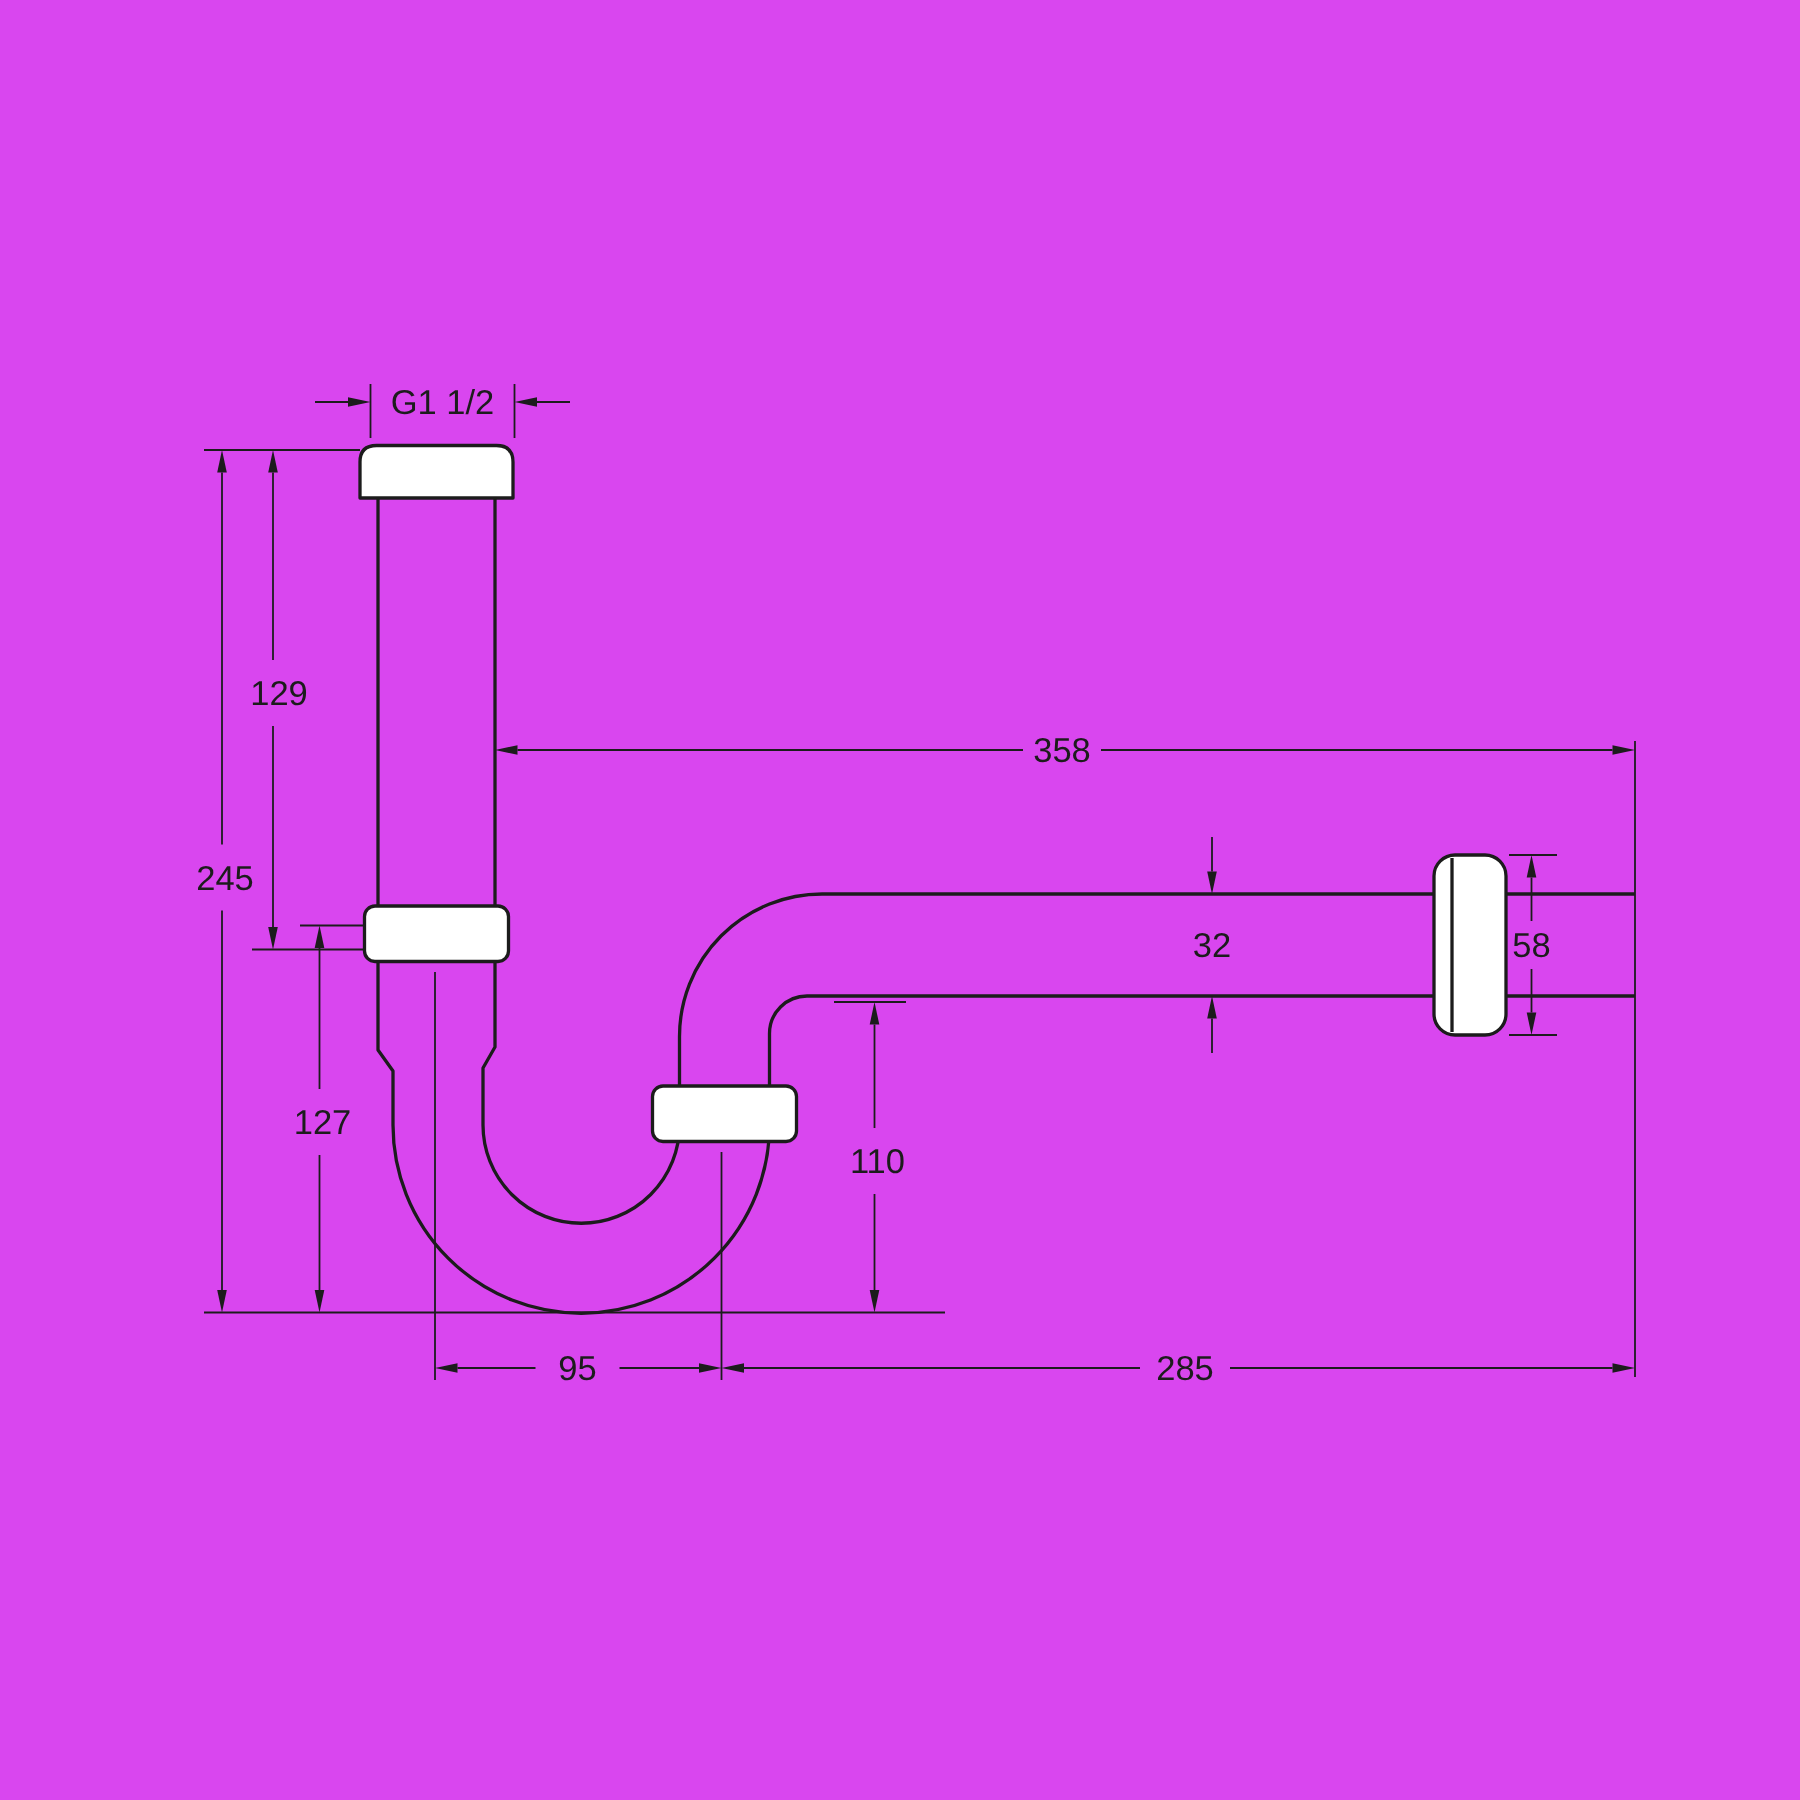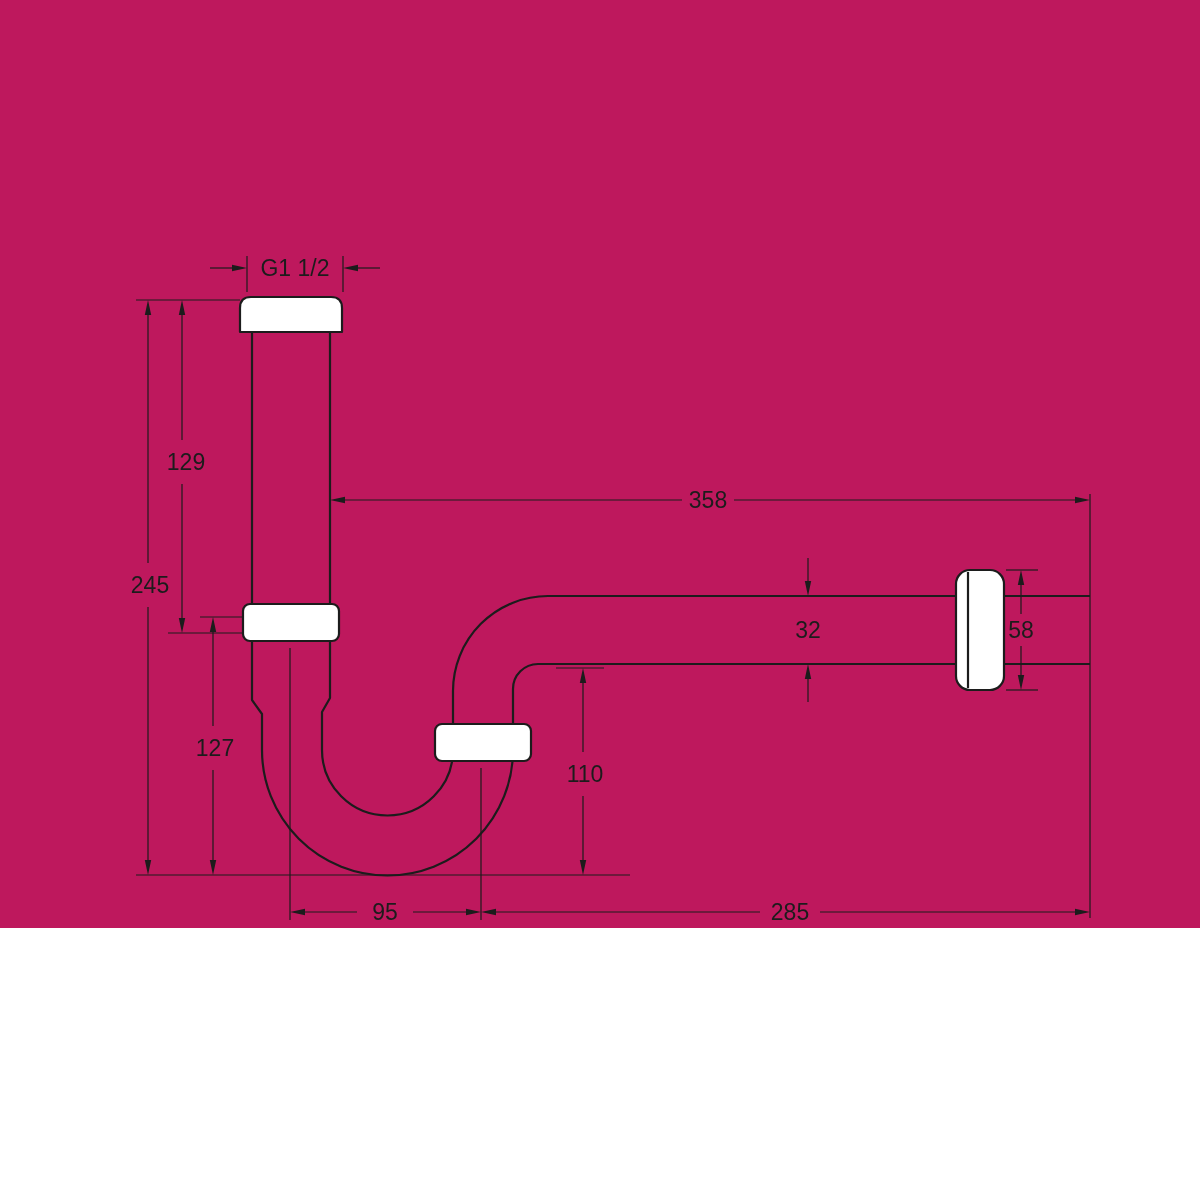--- a/index.html
+++ b/index.html
@@ -5,22 +5,22 @@
   html, body {
     margin: 0;
     padding: 0;
     background: #ffffff;
     width: 1200px;
     height: 1200px;
     overflow: hidden;
   }
   .drawing-wrap {
     width: 1200px;
-    height: 928px;
-    background: #be185d;
+    height: 1200px;
+    background: #d946ef;
   }
   svg { display: block; }
   .outline {
     stroke: #1c1c1c;
     stroke-width: 2.2;
     fill: none;
     stroke-linejoin: round;
   }
   .outline-fill {
     stroke: #1c1c1c;

